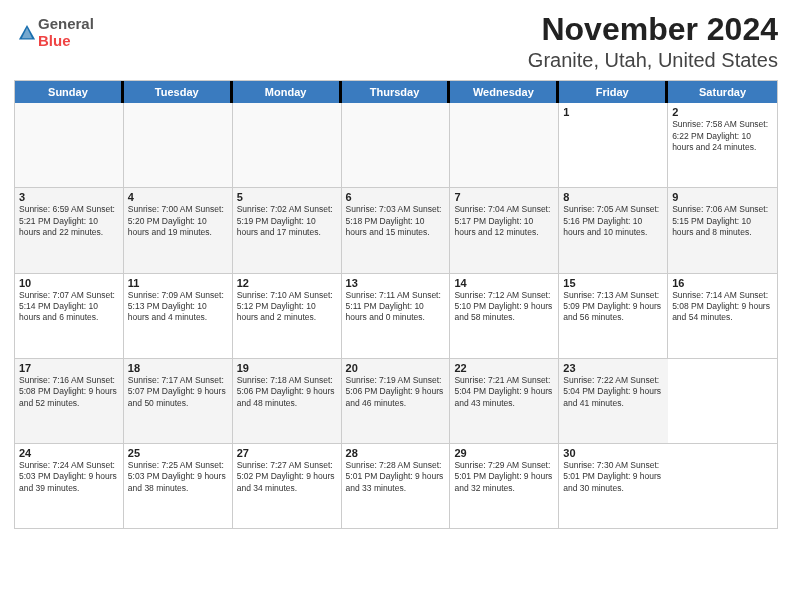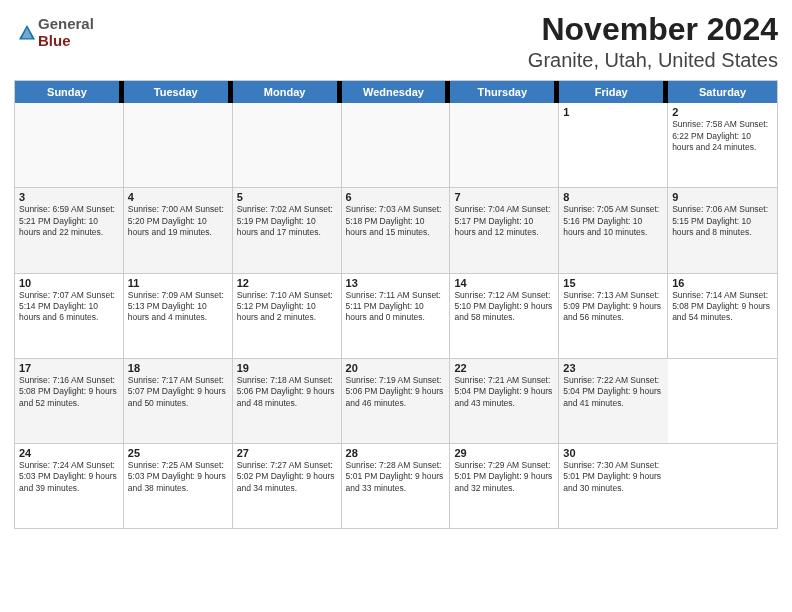--- a/index.html
+++ b/index.html
@@ -27,21 +27,21 @@
       display: flex;
       align-items: center;
       margin-top: 4px;
     }
     .logo-text {
       font-size: 15px;
       font-weight: bold;
       line-height: 1.1;
     }
     .logo-general { color: #555; }
-    .logo-blue { color: #7f1d1d; }
+    .logo-blue { color: #ef4444; }
     .logo-icon {
       width: 22px;
       height: 22px;
       margin-left: 2px;
     }
     .title-block {
       text-align: right;
     }
     .title-month {
       font-size: 32px;
@@ -65,21 +65,21 @@
       display: grid;
       grid-template-columns: repeat(7, 1fr);
       background: #3a7bbf;
     }
     .cal-header-cell {
       color: #fff;
       font-size: 11px;
       font-weight: bold;
       padding: 5px 4px;
       text-align: center;
-      border-right: 5px solid #000000;
+      border-right: 3px solid #000000;
     }
     .cal-header-cell:last-child { border-right: none; }
     .cal-body {
       flex: 1;
       display: flex;
       flex-direction: column;
     }
     .cal-row {
       display: grid;
       grid-template-columns: repeat(7, 1fr);
@@ -131,22 +131,22 @@
       <div class="title-month">November 2024</div>
       <div class="title-location">Granite, Utah, United States</div>
     </div>
   </div>
 
   <div class="calendar">
     <div class="cal-header-row">
     <div class="cal-header-cell">Sunday</div>
         <div class="cal-header-cell">Tuesday</div>
         <div class="cal-header-cell">Monday</div>
+        <div class="cal-header-cell">Thursday</div>
         <div class="cal-header-cell">Wednesday</div>
-        <div class="cal-header-cell">Thursday</div>
         <div class="cal-header-cell">Friday</div>
         <div class="cal-header-cell">Saturday</div>
       </div>
     <div class="cal-body">
     <div class="cal-row">
           <div class="cal-cell empty"></div>
           <div class="cal-cell empty"></div>
           <div class="cal-cell empty"></div>
           <div class="cal-cell empty"></div>
           <div class="cal-cell empty"></div>

